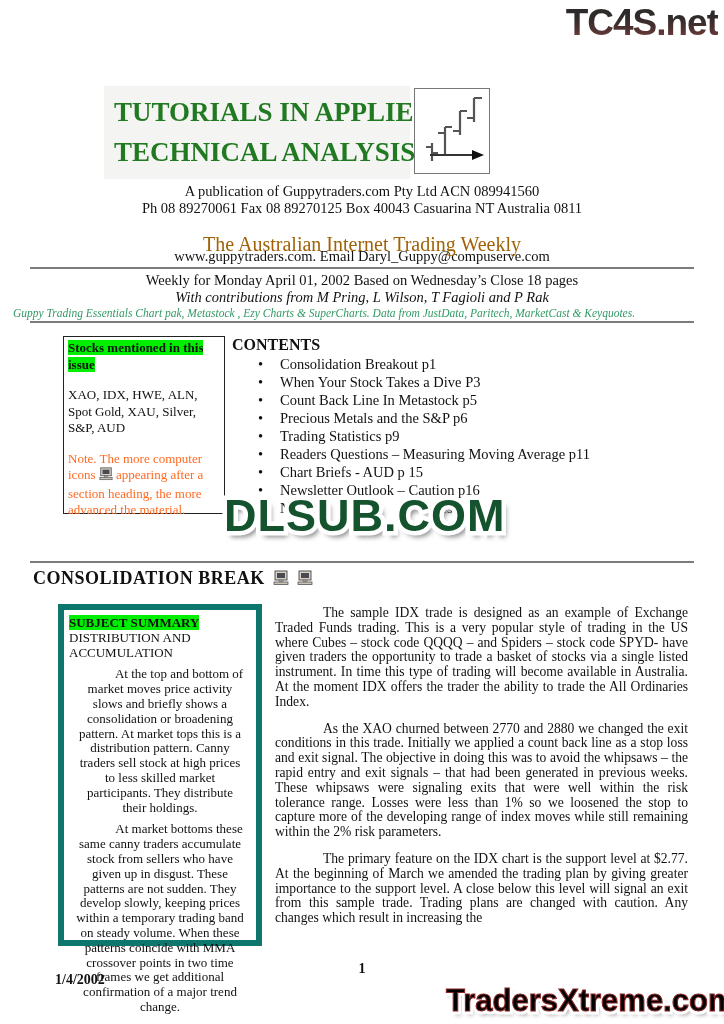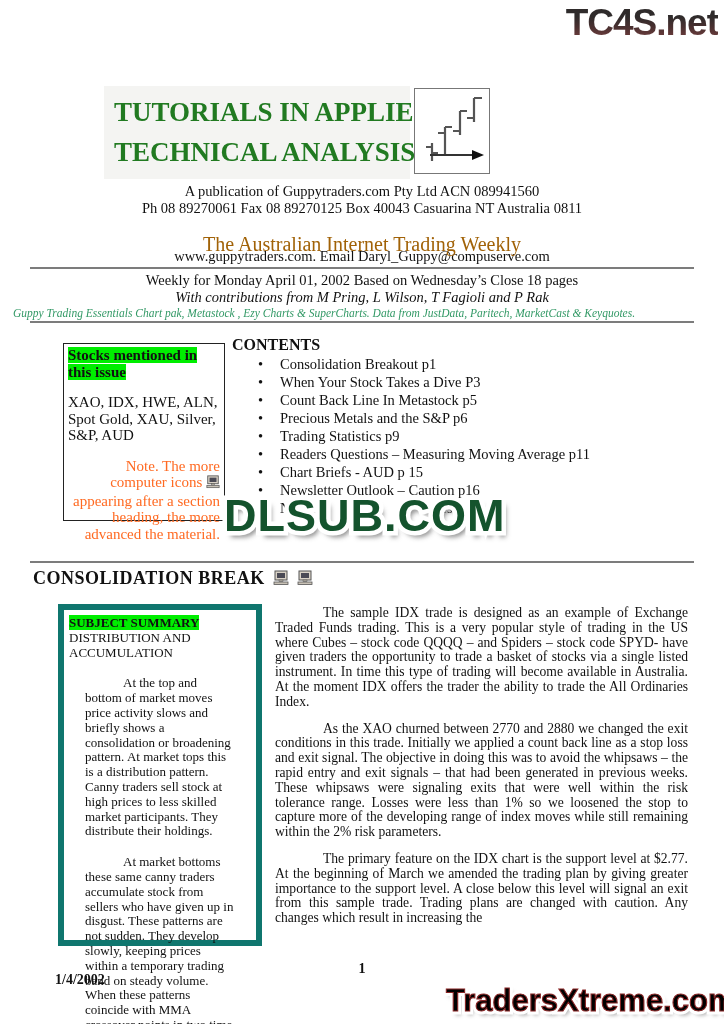--- a/index.html
+++ b/index.html
@@ -27,25 +27,25 @@
   .rule{position:absolute;left:30px;width:664px;height:2px;background:#7c7c7c;}
   .rule1{top:267px;} .rule2{top:321px;} .rule3{top:561px;}
 
   
   .weekly{position:absolute;top:272px;left:0;width:724px;text-align:center;font-size:14.5px;}
   .contrib{position:absolute;top:289px;left:0;width:724px;text-align:center;font-style:italic;font-size:14.5px;}
   .tools{position:absolute;top:307px;left:0;width:648px;text-align:center;font-style:italic;
     font-size:11.5px;color:#339966;}
 
   
-  .stocks-box{position:absolute;left:63px;top:343px;width:152px;height:170px;
-    border:1px solid #222;padding:3px 4px;font-size:15px;line-height:16.5px;}
+  .stocks-box{position:absolute;left:63px;top:336px;width:152px;height:170px;
+    border:1px solid #222;padding:3px 4px;font-size:13px;line-height:16.5px;}
   .hl-green{background:#00ee00;font-weight:bold;}
   .stocks-list{margin-top:14px;}
-  .stocks-note{margin-top:14px;color:#ff6a22;text-align:right;}
+  .stocks-note{margin-top:14px;color:#ff6a22;}
   .pc-icon{display:inline-block;vertical-align:-2px;}
 
   
   .contents-head{position:absolute;left:232px;top:336px;font-weight:bold;font-size:16px;}
   .contents-list{position:absolute;left:258px;top:357px;width:440px;font-size:14.5px;}
   .c-item{display:flex;margin-bottom:3.5px;line-height:14.5px;}
   .c-item .bullet{width:22px;flex:none;}
   .c-gap{display:inline-block;width:150px;}
 
   
@@ -53,21 +53,21 @@
     font-weight:bold;font-size:45px;letter-spacing:1px;color:#14532d;z-index:5;}
   .wm-mid::before{content:attr(data-text);position:absolute;left:0;top:0;z-index:-1;
     -webkit-text-stroke:9px #ffffff;text-shadow:4px 6px 5px rgba(110,110,110,.85);}
 
   
   .article-head{position:absolute;left:33px;top:568px;font-weight:bold;font-size:18px;letter-spacing:.5px;}
   .article-head svg{vertical-align:-2px;margin-left:3px;}
 
   .summary-box{position:absolute;left:58px;top:604px;width:182px;height:318px;
     border:6px solid #0f766e;padding:6px 5px;font-size:13px;line-height:14.8px;}
-  .summary-box p{margin:16px;text-indent:38px;}
+  .summary-box p{margin:7px;text-indent:38px;text-align:center;}
 
   .body-col{position:absolute;left:263px;top:594px;width:437px;
     font-size:13.6px;line-height:14.8px;text-align:justify;}
   .body-col p{margin:12px;text-indent:48px;}
 
   
   .foot-date{position:absolute;left:55px;top:961px;font-weight:bold;font-size:14px;margin-top:11px;}
   .foot-page{position:absolute;left:0;top:961px;width:724px;text-align:center;font-weight:bold;font-size:14px;}
 
   .wm-bottom{position:absolute;left:430px;top:983px;font-family:"Liberation Sans",sans-serif;

